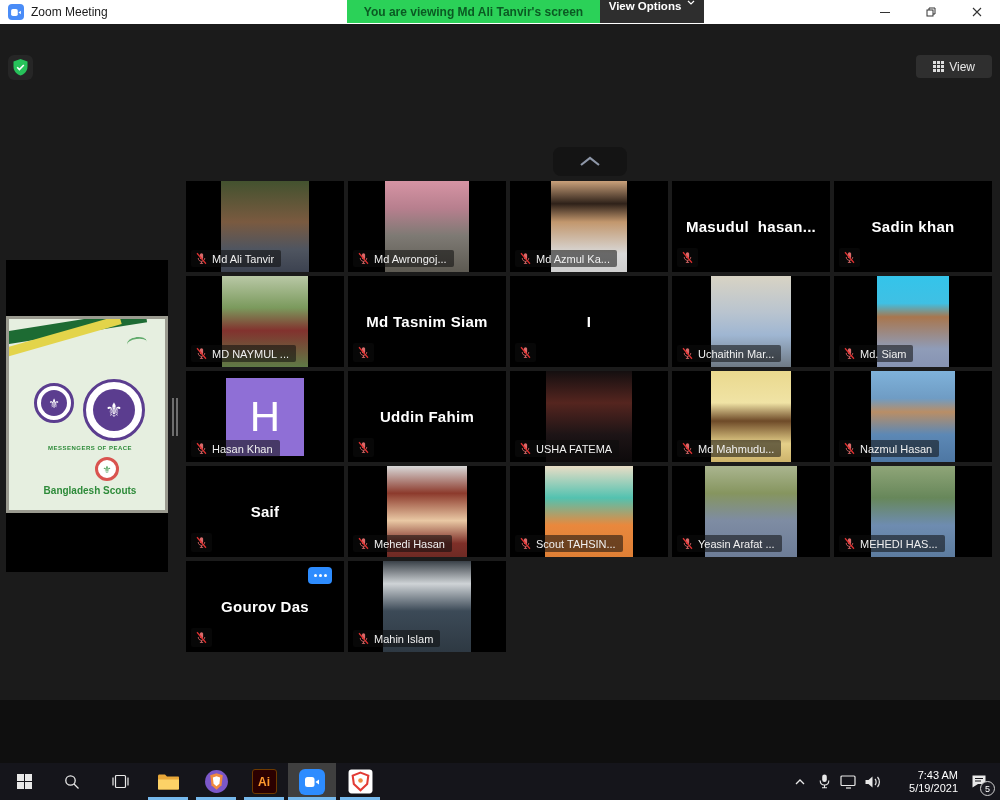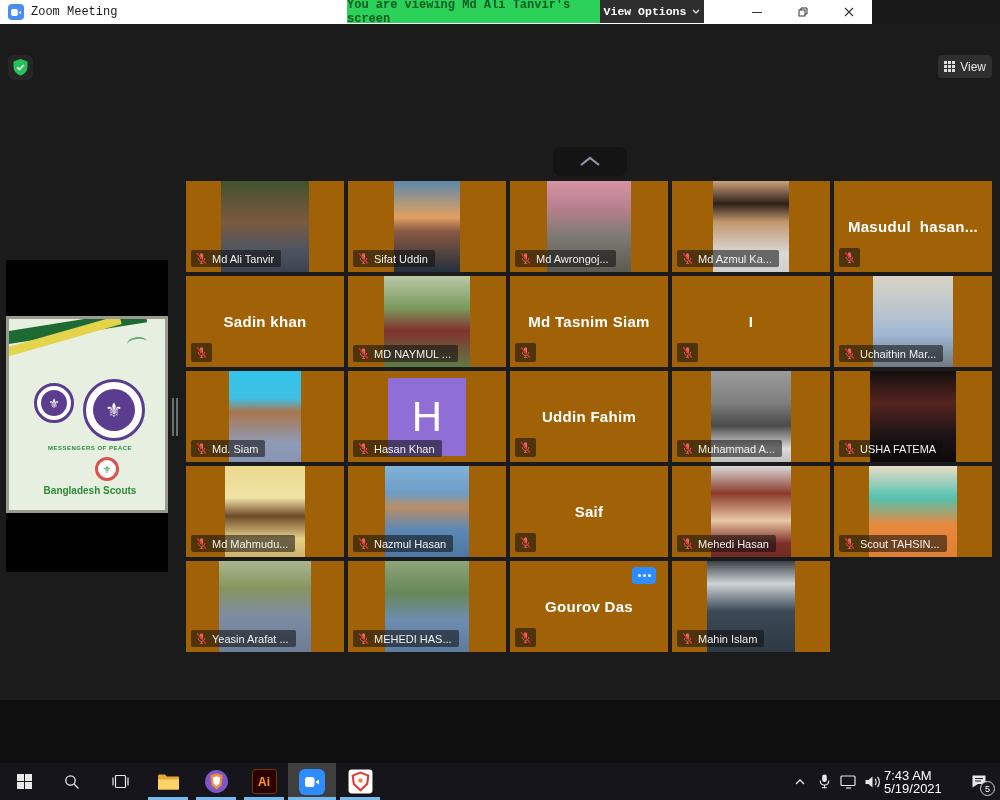--- a/index.html
+++ b/index.html
@@ -1,35 +1,35 @@
 <!DOCTYPE html>
 <html><head>
 <meta charset="utf-8">
 <style>
   * { margin:0; padding:0; box-sizing:border-box; }
   html,body { width:1000px; height:800px; overflow:hidden; background:#181818;
     font-family:"Liberation Sans", sans-serif; position:relative; }
 
   
-  .titlebar { position:absolute; top:0; left:0; width:872px; height:24px; background:#fff; z-index:30;font-family:Liberation Mono, monospace; }
+  .titlebar { position:absolute; top:0; left:0; width:1000px; height:24px; background:#fff; z-index:30; }
   .app-ic { position:absolute; left:8px; top:4px; width:16px; height:16px; border-radius:4px;
     background:#4a8cf7; display:flex; align-items:center; justify-content:center; }
   .tb-title { position:absolute; left:31px; top:5px; font-size:12px; color:#1b1b1b; }
   .banner { position:absolute; left:347px; top:0; width:253px; height:23px; background:#2bd158;
     color:#0b5a23; font-size:12px; font-weight:bold; display:flex; align-items:center; justify-content:center; }
   .viewopts { position:absolute; left:600px; top:0; width:104px; height:23px; background:#2e2e2e;
-    color:#fff; font-size:11.5px; font-weight:bold; display:flex; align-items:center; justify-content:center; gap:6px; cursor:pointer; }
+    color:#fff; font-size:11.5px; font-weight:bold; display:flex; align-items:flex-start; justify-content:center; gap:6px; cursor:pointer; }
   .winctl { position:absolute; top:0; right:0; height:24px; display:flex; }
   .winctl .wc { width:46px; height:24px; display:flex; align-items:center; justify-content:center; }
 
   
   .stage { position:absolute; top:24px; left:0; width:1000px; height:676px; background:#1b1b1b; }
   .sec-badge { position:absolute; left:8px; top:31px; width:25px; height:25px; background:#262626;
     border-radius:6px; display:flex; align-items:center; justify-content:center; }
-  .view-btn { position:absolute; right:8px; top:31px; height:23px; padding:0 6px; background:#2f2f2f;
+  .view-btn { position:absolute; right:8px; top:31px; height:23px; padding:0 17px; background:#2f2f2f;
     border-radius:4px; color:#e8e8e8; font-size:12px; display:flex; align-items:center; gap:5px; }
   .collapse-btn { position:absolute; left:553px; top:123px; width:74px; height:29px; background:#141414;
     border-radius:8px; display:flex; align-items:center; justify-content:center; }
 
   
   .thumb { position:absolute; left:6px; top:236px; width:162px; height:312px; background:#000; }
   .thumb-photo { position:absolute; left:0; top:56px; width:162px; height:197px; background:#9a9a8f; padding:3px; }
   .poster { position:relative; width:100%; height:100%; background:#e6efe0; overflow:hidden; }
   .ribbon1 { position:absolute; left:-12px; top:2px; width:150px; height:13px; background:#1d6b33; transform:rotate(-9deg); }
   .ribbon2 { position:absolute; left:-16px; top:14px; width:130px; height:9px; background:#e3d44a; transform:rotate(-16deg); }
@@ -48,21 +48,21 @@
     background:#fff; border:3px solid #d9534f; display:flex; align-items:center; justify-content:center;
     color:#3f9a4e; font-size:10px; }
   .thumb-caption { position:absolute; left:0; width:162px; top:166px; text-align:center;
     color:#2e8b3a; font-size:10px; font-weight:bold; }
   .thumb-handle { position:absolute; left:172px; top:374px; width:7px; height:38px; display:flex; gap:2px; }
   .thumb-handle i { display:block; width:2px; height:100%; background:#6e6e6e; }
 
   
   .tiles { position:absolute; left:186px; top:157px; width:806px; height:471px; display:grid;
     grid-template-columns:repeat(5,158px); grid-auto-rows:91px; gap:4px; }
-  .tile { position:relative; background:#a16207; overflow:hidden;text-align:center; }
+  .tile { position:relative; background:#000000; overflow:hidden;text-align:center; }
   .photo { position:absolute; top:0; bottom:0; left:50%; transform:translateX(-50%); }
   .center-name { position:absolute; inset:0; display:flex; align-items:center; justify-content:center;
     font-weight:bold; font-size:15px; color:#fff; letter-spacing:.3px; white-space:pre; }
   .avatar-square { position:absolute; top:50%; left:50%; transform:translate(-50%,-50%); width:78px; height:78px;
     display:flex; align-items:center; justify-content:center; font-size:42px; color:#fff; font-weight:300; }
   .name-label { position:absolute; left:5px; bottom:5px; display:flex; align-items:center; gap:4px;
     background:rgba(12,12,12,.55); padding:2px 7px 2px 4px; border-radius:2px;
     font-size:11px; color:#f0f0f0; max-width:146px; white-space:nowrap; }
   .name-label.mic-only { padding:3px 4px; }
   .more-btn { position:absolute; top:6px; right:12px; width:24px; height:17px; border-radius:4px;
@@ -77,21 +77,21 @@
     display:flex; align-items:stretch; }
   .tk { width:48px; display:flex; align-items:center; justify-content:center; position:relative; cursor:pointer; }
   .tk.open::after { content:''; position:absolute; left:4px; right:4px; bottom:0; height:3px; background:#76b9ed; }
   .tk.active { background:#3f3f3f; }
   .tk.active::after { left:0; right:0; }
   .ai-sq { width:25px; height:25px; background:#2b0000; border:1px solid #6e3a00; border-radius:3px;
     color:#ff9a2e; font-size:12px; font-weight:bold; display:flex; align-items:center; justify-content:center; }
   .zm-sq { width:26px; height:26px; background:#2d8cff; border-radius:6px; display:flex; align-items:center; justify-content:center; }
   .tray { margin-left:auto; display:flex; align-items:center; }
   .tray .ti { width:24px; height:37px; display:flex; align-items:center; justify-content:center; cursor:pointer; }
-  .clock { width:74px; text-align:left; color:#fff; font-size:13px; line-height:13px; cursor:pointer; }
+  .clock { width:74px; text-align:right; color:#fff; font-size:11px; line-height:13px; cursor:pointer; }
   .action { position:relative; width:42px; height:37px; display:flex; align-items:center; justify-content:center; cursor:pointer; }
   .action .badge5 { position:absolute; right:5px; bottom:4px; width:15px; height:15px; border-radius:50%;
     background:#1b1b22; border:1px solid #cfcfcf; color:#fff; font-size:9px; display:flex;
     align-items:center; justify-content:center; }
 </style>
 </head>
 <body>
 
 <div class="titlebar">
   <div class="app-ic">
@@ -186,33 +186,20 @@
             <svg width="13" height="13" viewBox="0 0 16 16">
               <rect x="6" y="1.5" width="4" height="7.5" rx="2" fill="#d96a6a"></rect>
               <path d="M4 7.5c0 2.4 1.8 4 4 4s4-1.6 4-4M8 11.5V14M6 14h4" stroke="#d96a6a" fill="none" stroke-width="1.1"></path>
               <line x1="2.5" y1="1.5" x2="13.5" y2="14.5" stroke="#e03131" stroke-width="1.6"></line>
             </svg>
           </span>
           <span class="nm">Md Ali Tanvir</span>
         </div>
       </div>
       <div class="tile">
-        <div class="photo" style="width: 66px; background: linear-gradient(rgb(93, 137, 171), rgb(226, 160, 97) 40%, rgb(138, 90, 67) 55%, rgb(35, 48, 61));"></div>
-        <div class="name-label">
-          <span class="mic" style="display:flex;">
-            <svg width="13" height="13" viewBox="0 0 16 16">
-              <rect x="6" y="1.5" width="4" height="7.5" rx="2" fill="#d96a6a"></rect>
-              <path d="M4 7.5c0 2.4 1.8 4 4 4s4-1.6 4-4M8 11.5V14M6 14h4" stroke="#d96a6a" fill="none" stroke-width="1.1"></path>
-              <line x1="2.5" y1="1.5" x2="13.5" y2="14.5" stroke="#e03131" stroke-width="1.6"></line>
-            </svg>
-          </span>
-          <span class="nm">Sifat Uddin</span>
-        </div>
-      </div>
-      <div class="tile">
         <div class="photo" style="width: 84px; background: linear-gradient(rgb(214, 148, 164), rgb(183, 127, 142) 30%, rgb(126, 122, 116) 60%, rgb(93, 90, 82));"></div>
         <div class="name-label">
           <span class="mic" style="display:flex;">
             <svg width="13" height="13" viewBox="0 0 16 16">
               <rect x="6" y="1.5" width="4" height="7.5" rx="2" fill="#d96a6a"></rect>
               <path d="M4 7.5c0 2.4 1.8 4 4 4s4-1.6 4-4M8 11.5V14M6 14h4" stroke="#d96a6a" fill="none" stroke-width="1.1"></path>
               <line x1="2.5" y1="1.5" x2="13.5" y2="14.5" stroke="#e03131" stroke-width="1.6"></line>
             </svg>
           </span>
           <span class="nm">Md Awrongoj...</span>
@@ -334,33 +321,20 @@
       <div class="tile">
         <div class="center-name">Uddin Fahim</div>
         <div class="name-label mic-only">
           <span class="mic" style="display:flex;">
             <svg width="13" height="13" viewBox="0 0 16 16">
               <rect x="6" y="1.5" width="4" height="7.5" rx="2" fill="#d96a6a"></rect>
               <path d="M4 7.5c0 2.4 1.8 4 4 4s4-1.6 4-4M8 11.5V14M6 14h4" stroke="#d96a6a" fill="none" stroke-width="1.1"></path>
               <line x1="2.5" y1="1.5" x2="13.5" y2="14.5" stroke="#e03131" stroke-width="1.6"></line>
             </svg>
           </span>
-        </div>
-      </div>
-      <div class="tile">
-        <div class="photo" style="width: 80px; background: linear-gradient(rgb(155, 155, 155), rgb(126, 126, 126) 35%, rgb(74, 74, 74) 60%, rgb(220, 220, 220) 85%, rgb(191, 191, 191));"></div>
-        <div class="name-label">
-          <span class="mic" style="display:flex;">
-            <svg width="13" height="13" viewBox="0 0 16 16">
-              <rect x="6" y="1.5" width="4" height="7.5" rx="2" fill="#d96a6a"></rect>
-              <path d="M4 7.5c0 2.4 1.8 4 4 4s4-1.6 4-4M8 11.5V14M6 14h4" stroke="#d96a6a" fill="none" stroke-width="1.1"></path>
-              <line x1="2.5" y1="1.5" x2="13.5" y2="14.5" stroke="#e03131" stroke-width="1.6"></line>
-            </svg>
-          </span>
-          <span class="nm">Muhammad A...</span>
         </div>
       </div>
       <div class="tile">
         <div class="photo" style="width: 86px; background: linear-gradient(rgb(20, 15, 16), rgb(85, 37, 31) 35%, rgb(29, 20, 22) 70%, rgb(13, 10, 11));"></div>
         <div class="name-label">
           <span class="mic" style="display:flex;">
             <svg width="13" height="13" viewBox="0 0 16 16">
               <rect x="6" y="1.5" width="4" height="7.5" rx="2" fill="#d96a6a"></rect>
               <path d="M4 7.5c0 2.4 1.8 4 4 4s4-1.6 4-4M8 11.5V14M6 14h4" stroke="#d96a6a" fill="none" stroke-width="1.1"></path>
               <line x1="2.5" y1="1.5" x2="13.5" y2="14.5" stroke="#e03131" stroke-width="1.6"></line>

